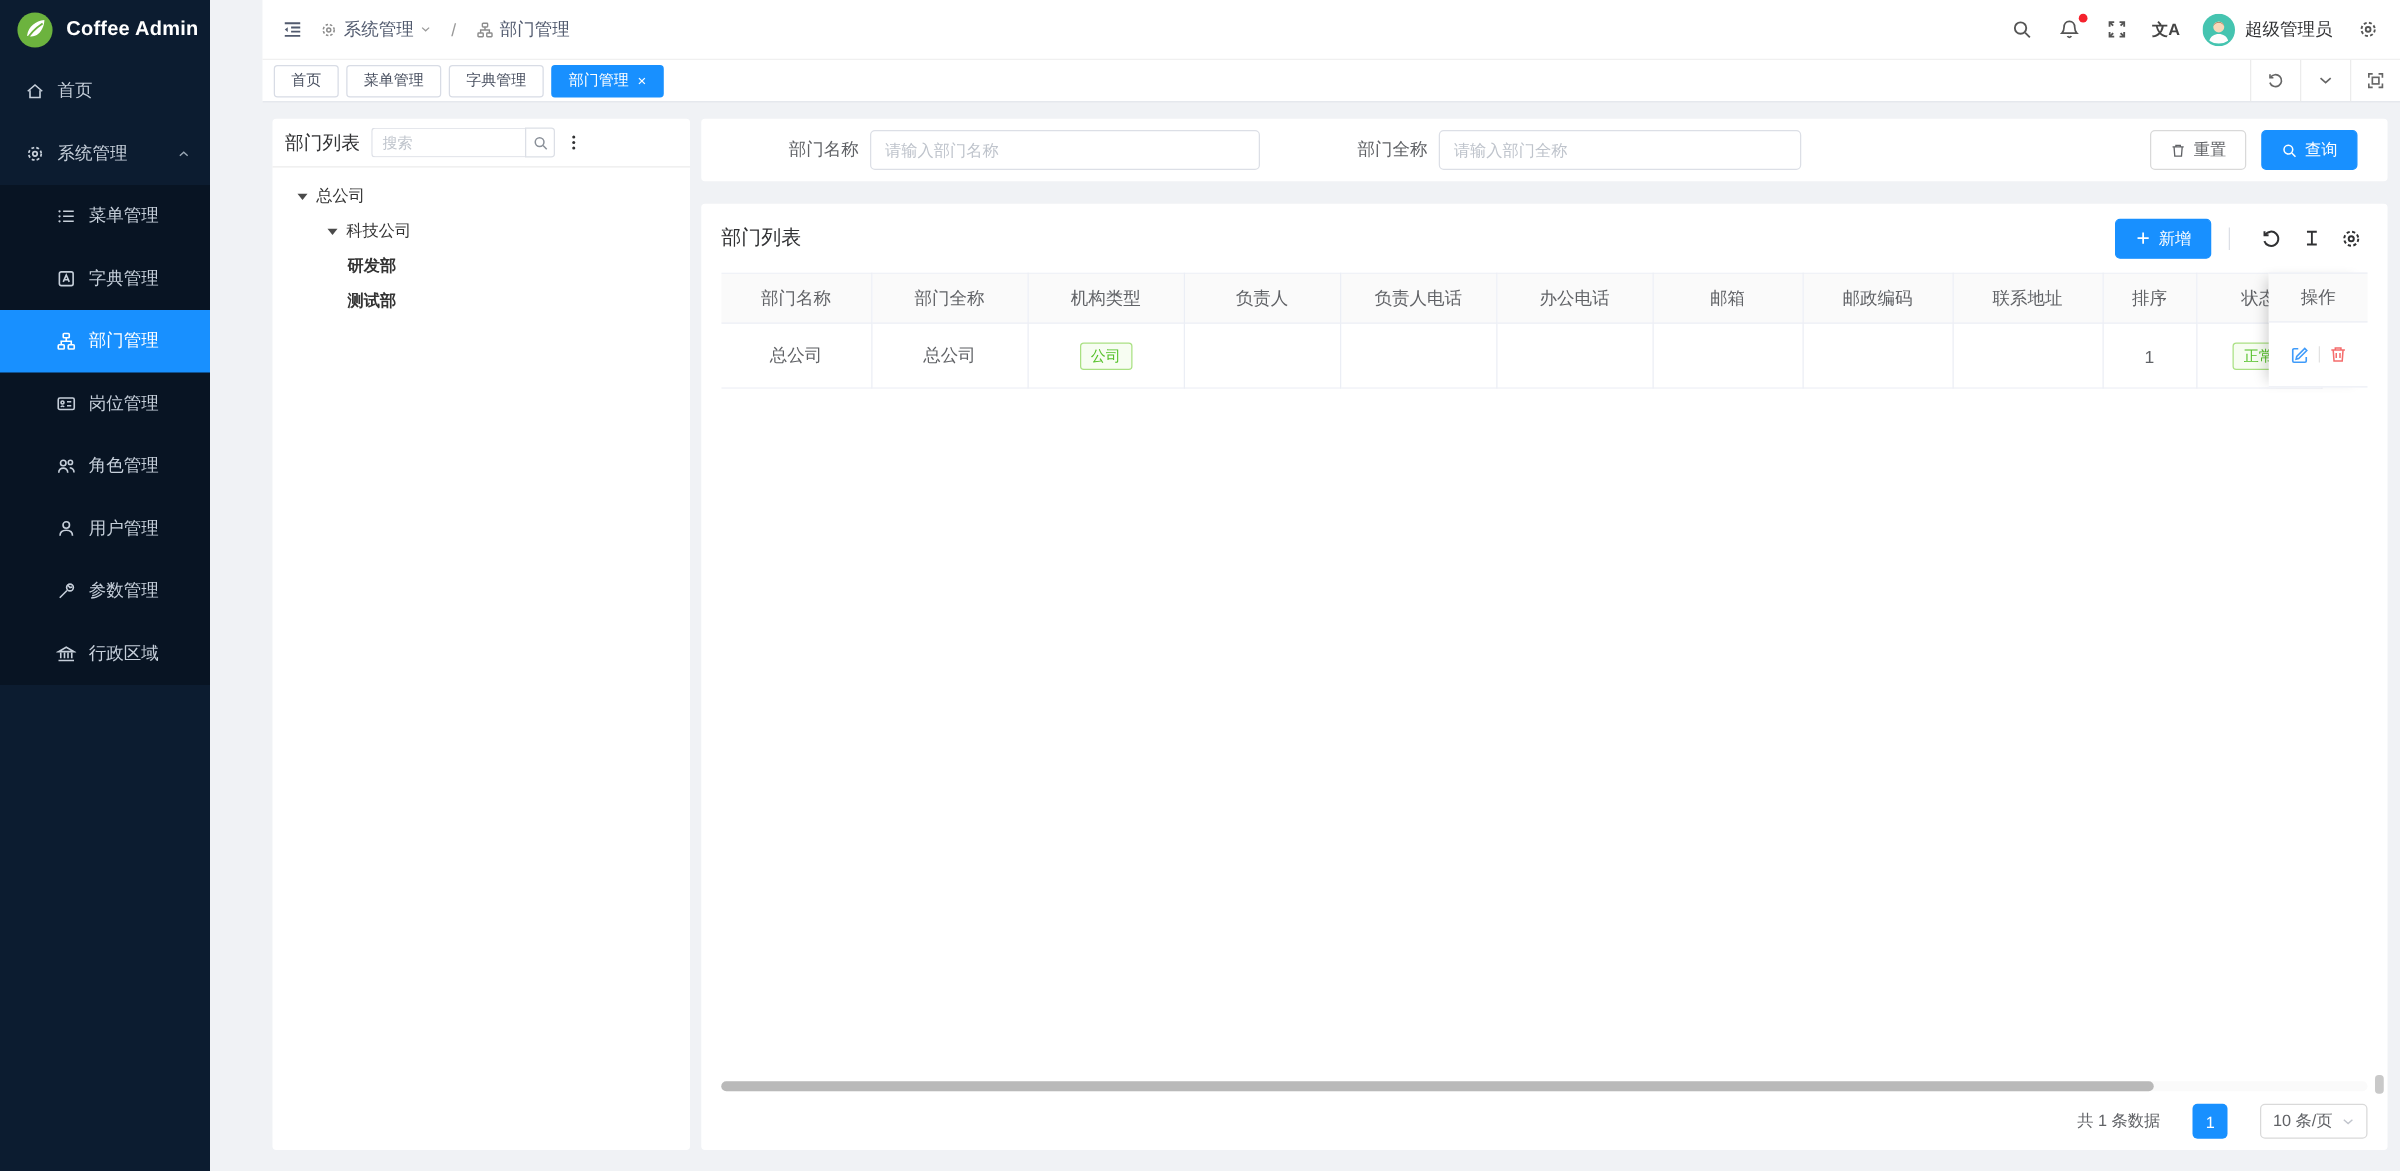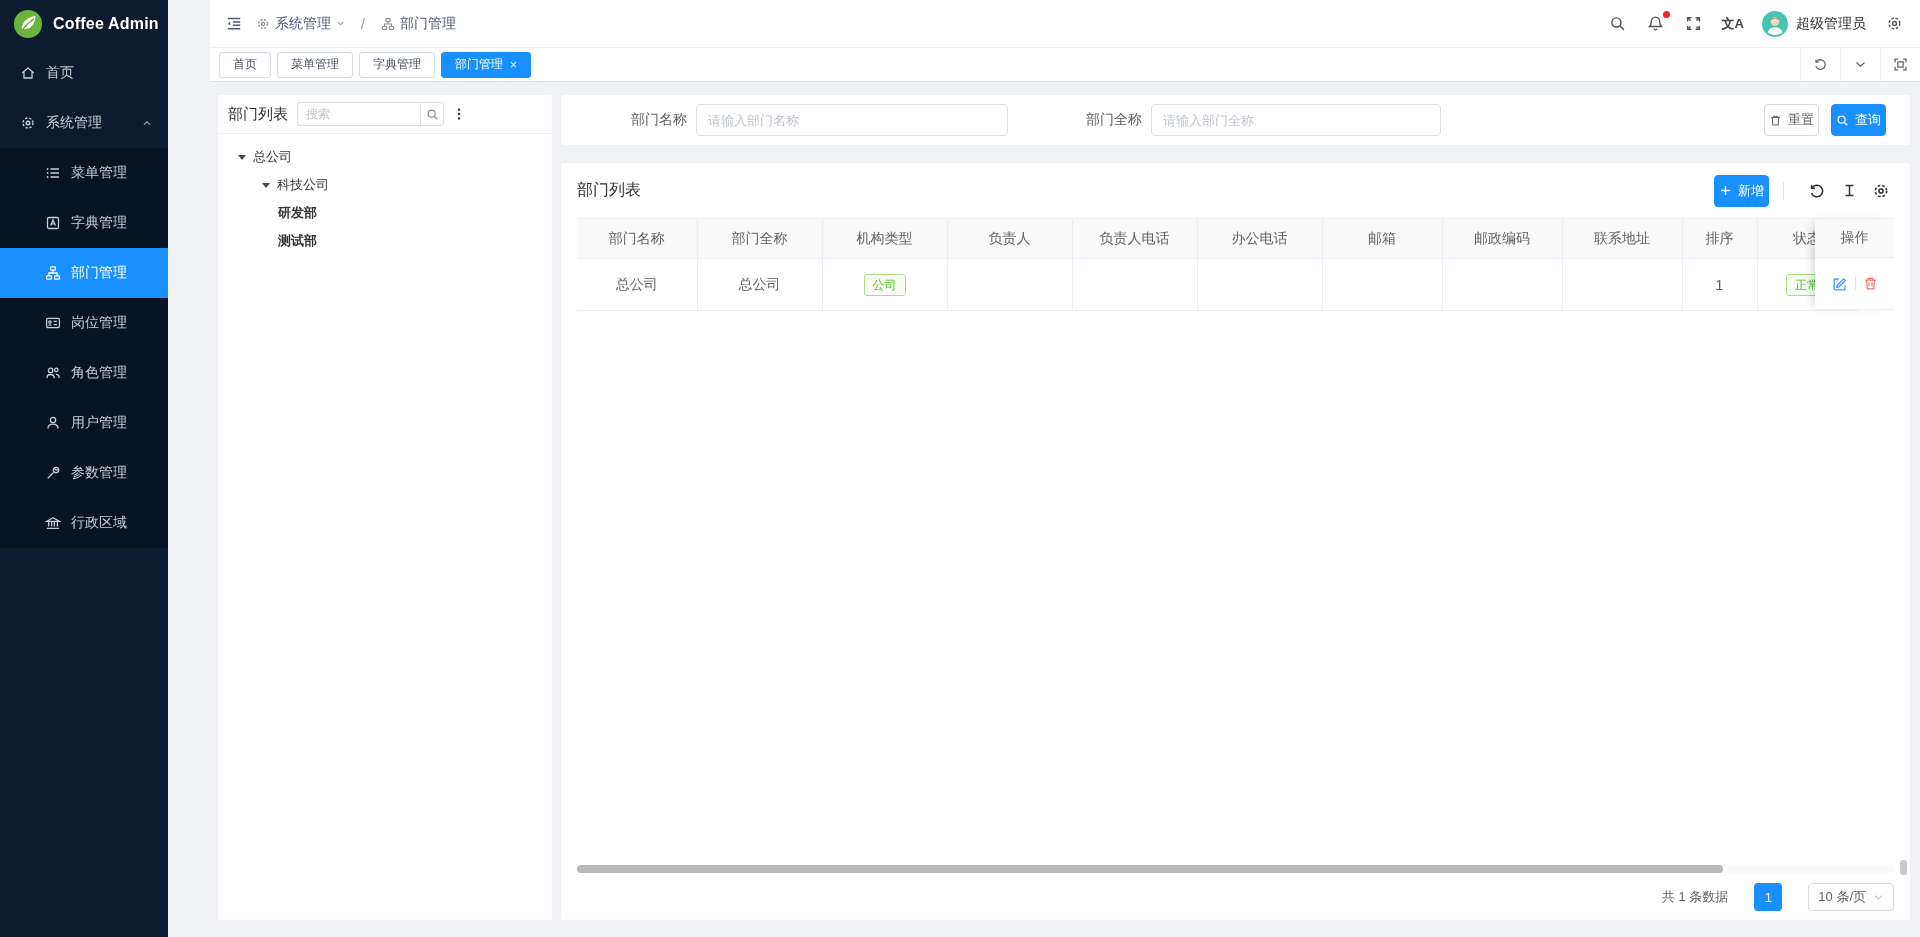--- a/index.html
+++ b/index.html
@@ -57,21 +57,21 @@
   .d0 { padding-left:20px; } .d1 { padding-left:44px; } .d2 { padding-left:60px;font-weight:bold; }
 
   
   .filter-card { left:351px; top:13px; width:1349px; height:50px; display:flex; align-items:center; padding-left:56px; padding-right:24px; }
   .f-label { width:70px; text-align:right; font-size:14px; color:#606266; margin-right:9px; white-space:nowrap; }
   .f-input { height:32px; border:1px solid #dcdfe6; border-radius:4px; padding:0 11px; font-size:13px; color:#606266; outline:none; font-family:"Liberation Sans", sans-serif; }
   .f-input::placeholder { color:#bfc4cc; }
   .w1 { width:312px; } .w2 { width:290px; }
   .ml { margin-left:64px; }
   .f-btns { margin-left:auto; display:flex; align-items:center; gap:12px; }
-  .btn { height:32px; border-radius:4px; display:flex; align-items:center; justify-content:center; gap:6px; font-size:13px; cursor:pointer; padding:0 4px; white-space:nowrap; }
+  .btn { height:32px; border-radius:4px; display:flex; align-items:center; justify-content:center; gap:6px; font-size:13px; cursor:pointer; padding:0 15px; white-space:nowrap; }
   .btn-ghost { background:#fff; border:1px solid #d9d9d9; color:#606266; }
   .btn-primary { background:#1890ff; border:1px solid #1890ff; color:#fff; }
 
   
   .table-card { left:351px; top:81px; width:1349px; height:757px; }
   .card-head { height:55px; display:flex; align-items:center; padding:0 16px; }
   .card-title { font-size:16px; color:#303133; }
   .toolbar { margin-left:auto; display:flex; align-items:center; }
   .tb-divider { width:1px; height:18px; background:#dcdfe6; margin:0 14px; }
   .tb-ic { width:26px; height:26px; display:flex; align-items:center; justify-content:center; color:#303133; cursor:pointer; margin-left:6px; }

